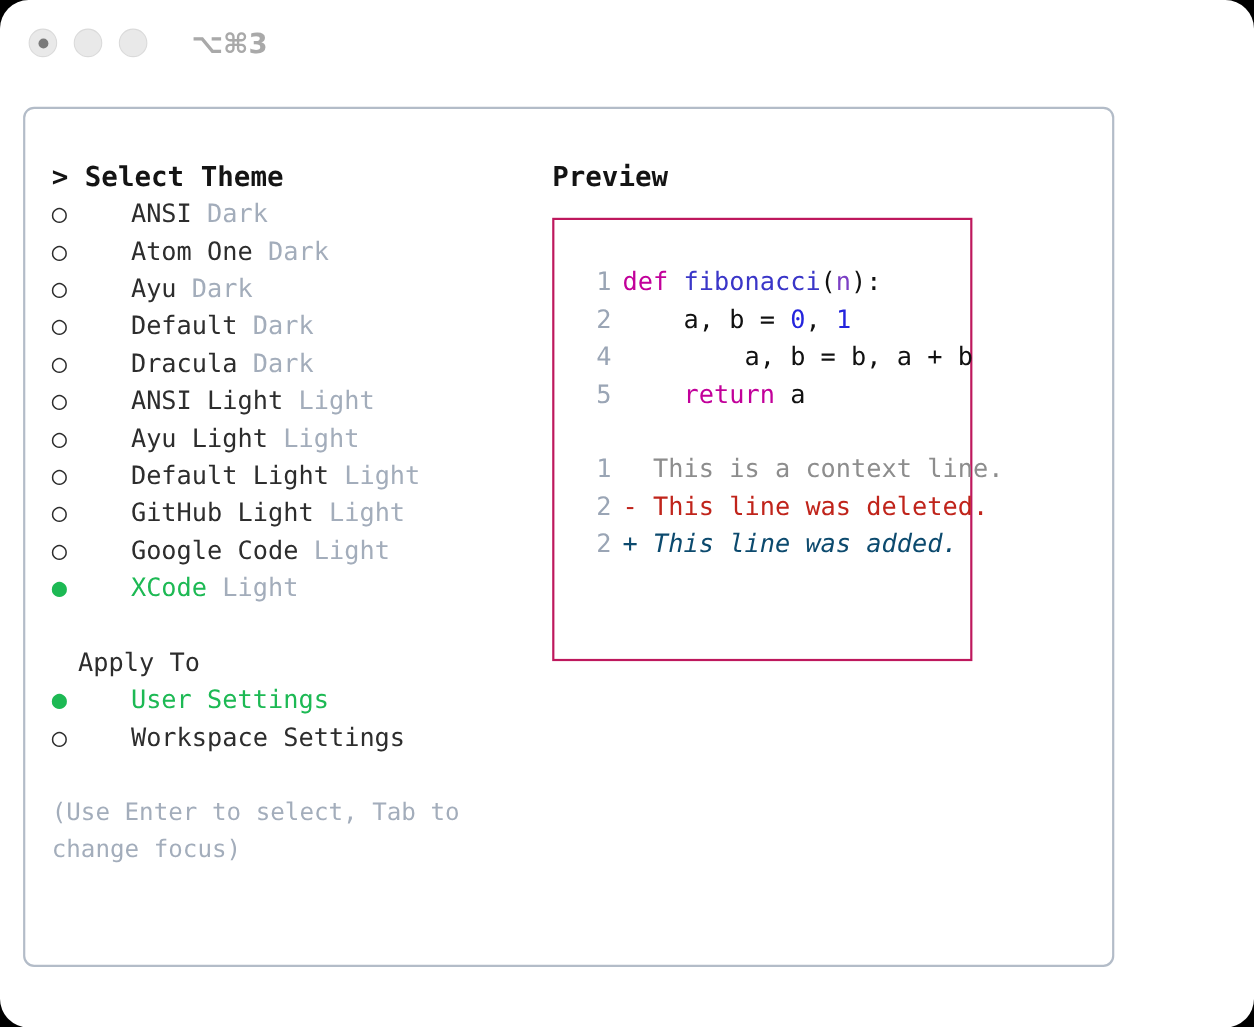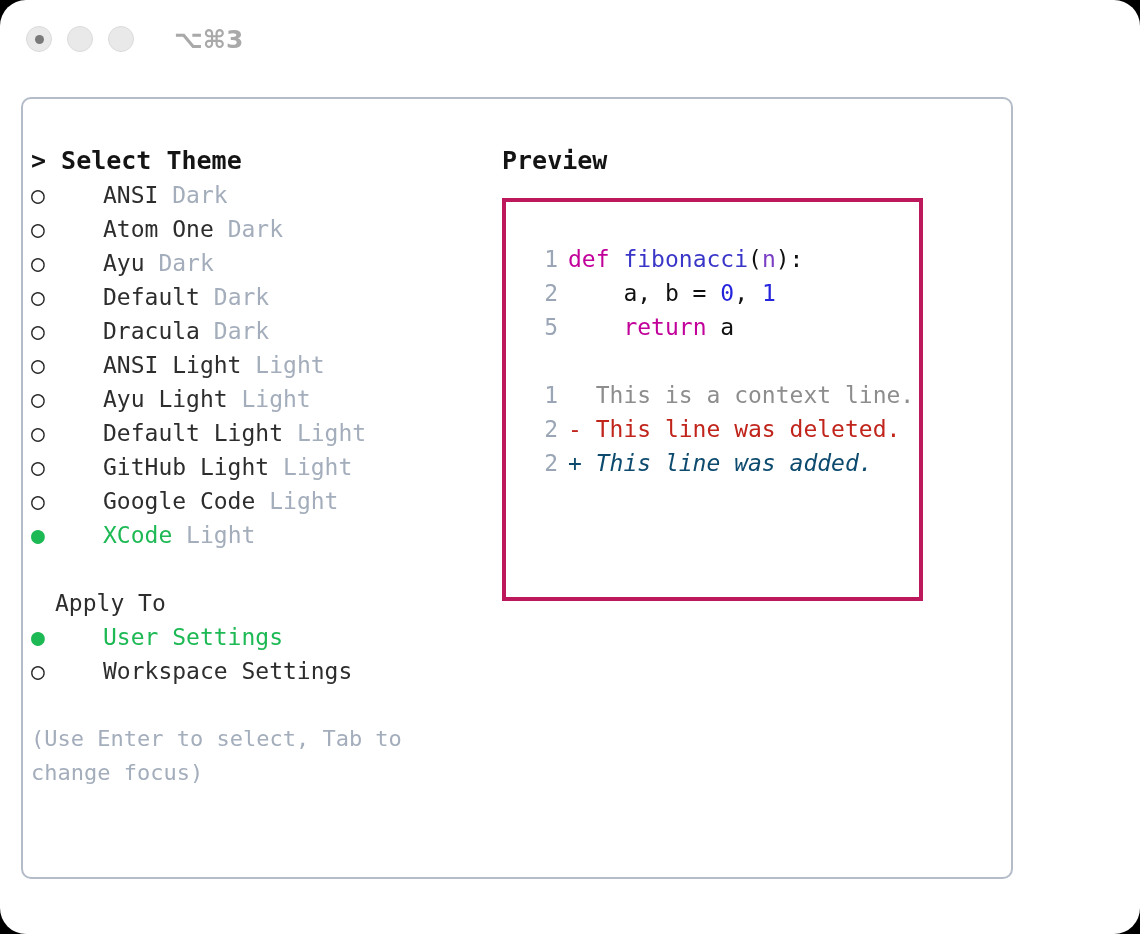--- a/index.html
+++ b/index.html
@@ -83,21 +83,21 @@
   .cols {
     position: absolute;
     left: 0; top: 0;
     width: 100%;
     height: 100%;
   }
 
   
   .left-col {
     position: absolute;
-    left: 8px;
+    left: 24px;
     top: 45px;
     width: 460px;
   }
   .heading {
     font-size: 25px;
     font-weight: bold;
     color: #141414;
     line-height: 34px;
     white-space: pre;
   }
@@ -143,23 +143,23 @@
     width: 500px;
   }
   .preview-title {
     font-size: 25px;
     font-weight: bold;
     color: #141414;
     line-height: 34px;
   }
   .preview-box {
     margin-top: 20px;
-    width: 421px;
+    width: 382px;
     height: 403px;
-    border: 4px solid #be185d;
+    border: 2px solid #be185d;
     box-sizing: border-box;
     background: #ffffff;
     padding: 40px 0 0 18px;
   }
   .code-line {
     font-size: 23px;
     line-height: 34px;
     white-space: pre;
     color: #111111;
   }
@@ -224,20 +224,21 @@
         <div class="spacer-lg"></div>
         <div class="hint">(Use Enter to select, Tab to change focus)</div>
       </div>
 
       <div class="right-col">
         <div class="preview-title">Preview</div>
         <div class="preview-box">
           <div id="code-block">
               <div class="code-line"><span class="ln">1</span><span class="kw">def </span><span class="fn">fibonacci</span><span class="pn">(</span><span class="var">n</span><span class="pn">):</span></div>
               <div class="code-line"><span class="ln">2</span><span class="pn">    a, b = </span><span class="num">0</span><span class="pn">, </span><span class="num">1</span></div>
+              <div class="code-line"><span class="ln">4</span><span class="pn">        a, b = b, a + b</span></div>
               <div class="code-line"><span class="ln">5</span><span class="pn">    </span><span class="kw">return</span><span class="pn"> a</span></div>
             </div>
           <div class="gap"></div>
           <div id="diff-block">
               <div class="code-line"><span class="ln">1</span><span class="ctx">  This is a context line.</span></div>
               <div class="code-line"><span class="ln">2</span><span class="del">- This line was deleted.</span></div>
               <div class="code-line"><span class="ln">2</span><span class="add">+ This line was added.</span></div>
             </div>
         </div>
       </div>

